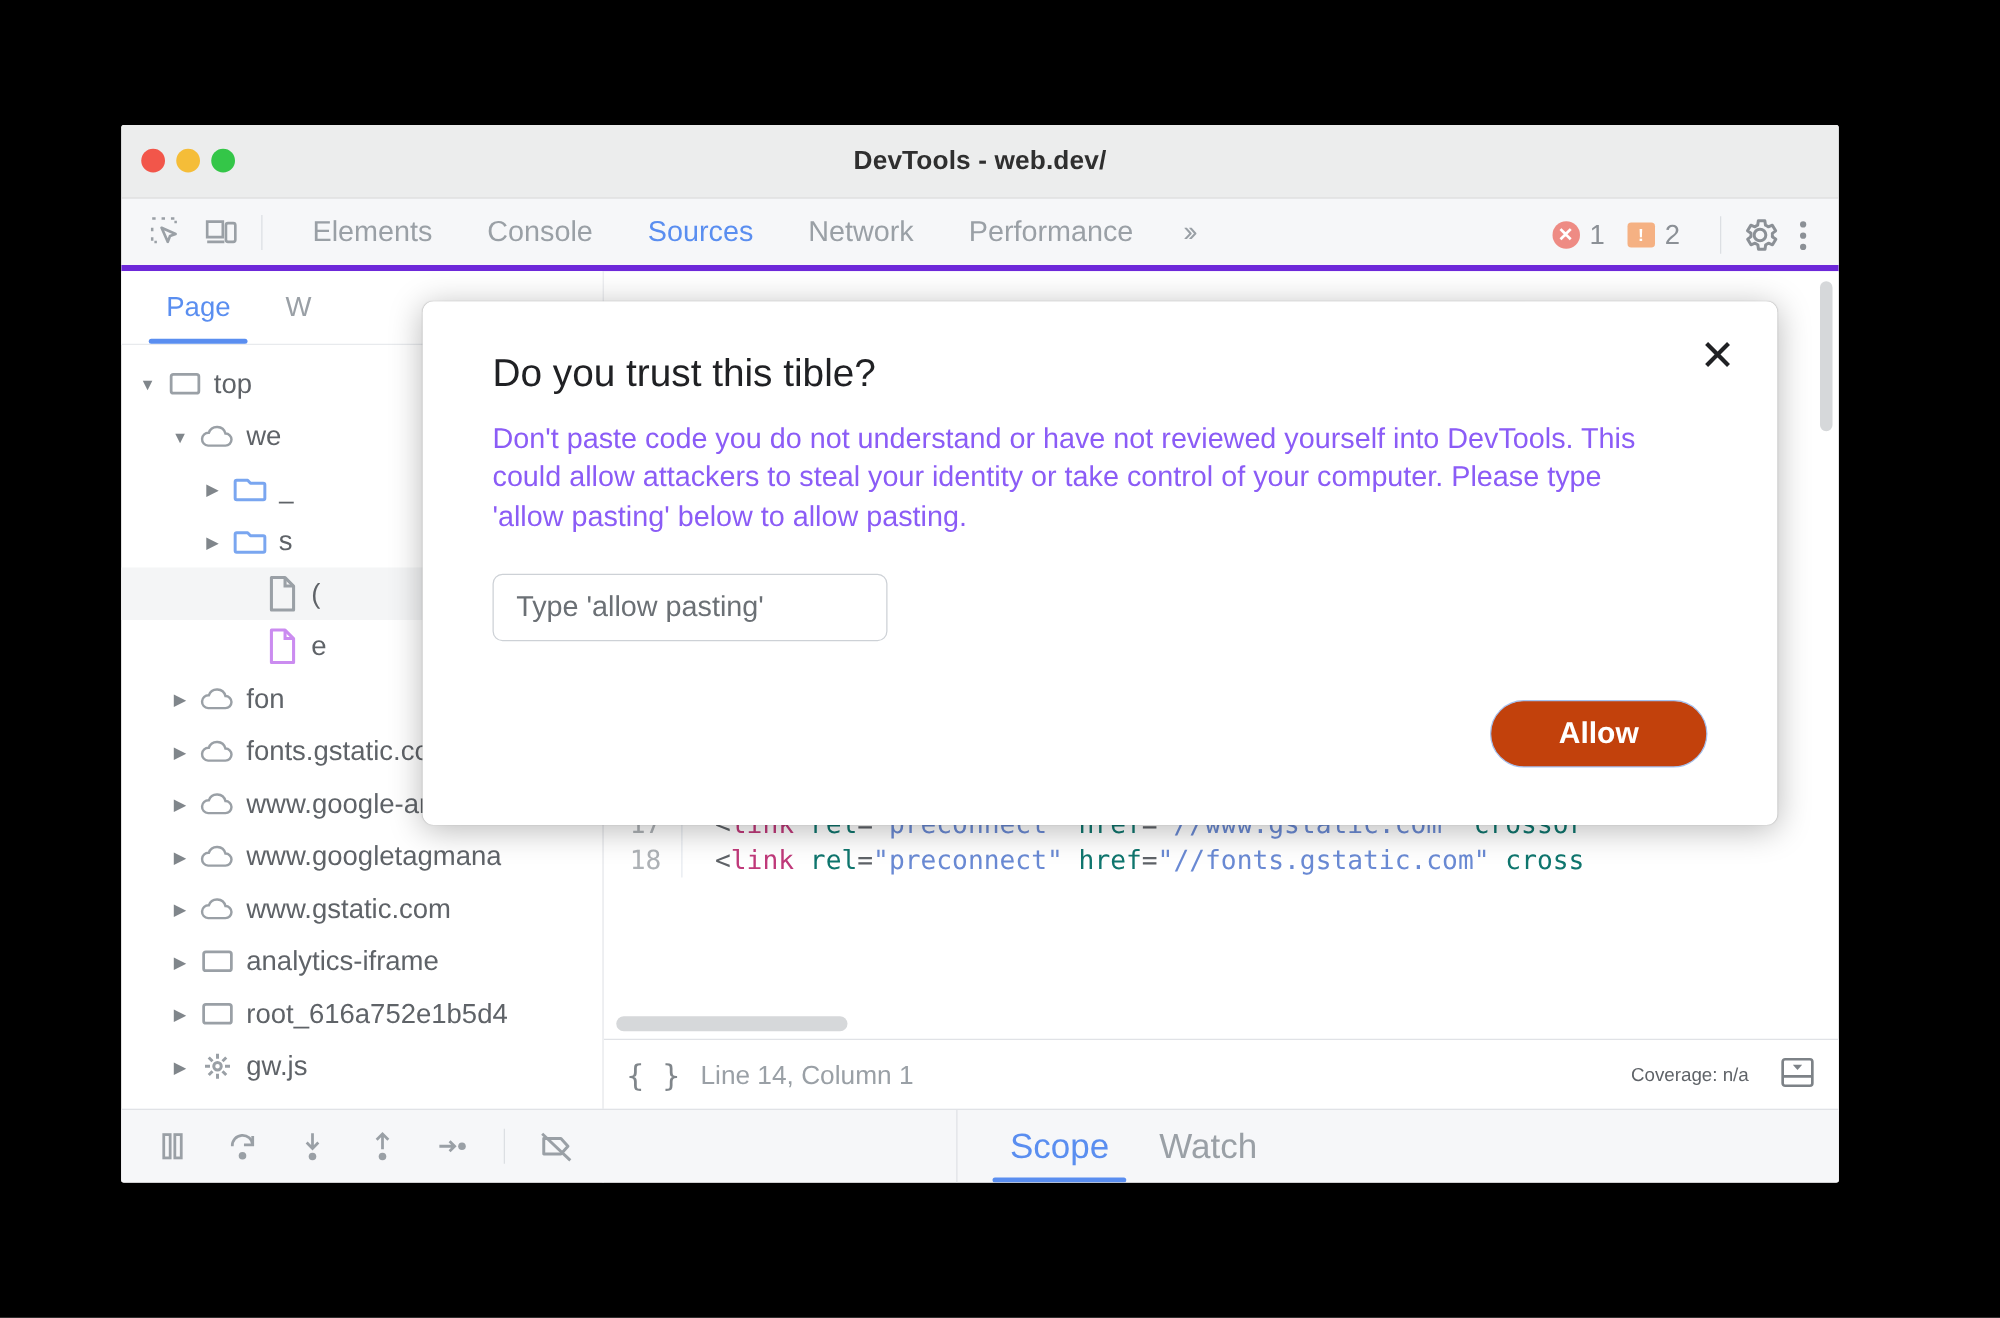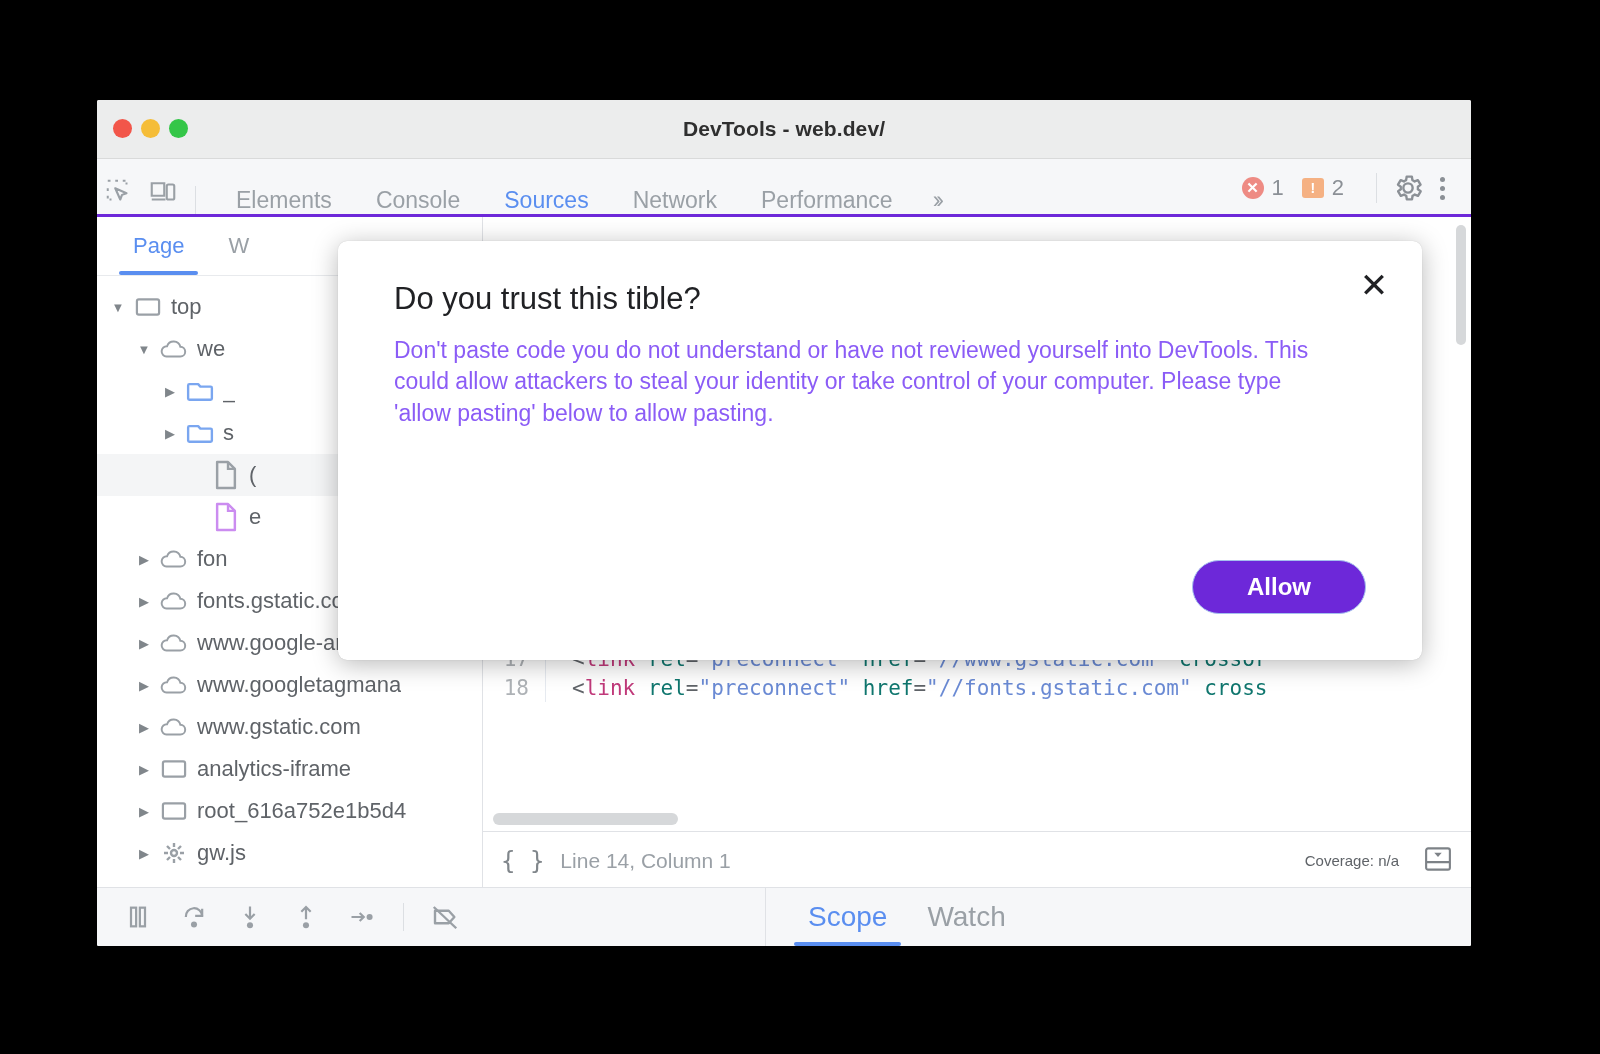--- a/index.html
+++ b/index.html
@@ -28,22 +28,22 @@
   .dot.y{background:#f5bd38;}
   .dot.g{background:#34c648;}
   .title{
     width:100%;text-align:center;font-size:21px;font-weight:bold;color:#2f2f2f;
     letter-spacing:.1px;
   }
 
   
   .tabstrip{
     position:relative;height:58px;background:#f6f7f9;
-    border-bottom:3px solid #6d28d9;display:flex;align-items:flex-end;
-    box-sizing:border-box;
+    border-bottom:5px solid #6d28d9;display:flex;align-items:center;
+    padding-left:14px;box-sizing:border-box;
   }
   .tb-icon{width:44px;height:44px;display:flex;align-items:center;justify-content:center;}
   .strip-divider{width:1px;height:28px;background:#dcdfe3;margin:0 10px;}
   .maintabs{display:flex;align-items:center;gap:0;margin-left:8px;}
   .mtab{
     font-size:23px;color:#9aa0a6;padding:0 22px;white-space:nowrap;
   }
   .mtab.sel{color:#5a8ef0;}
   .chev{font-size:23px;color:#9aa0a6;padding:0 18px;letter-spacing:-4px;}
   .right-tools{position:absolute;right:12px;top:0;height:58px;display:flex;align-items:center;}
@@ -129,21 +129,21 @@
   .dinput{
     margin-top:30px;width:316px;height:54px;border:1px solid #cdd1d6;border-radius:8px;
     font-size:23px;color:#5f6368;padding:0 18px;box-sizing:border-box;
     font-family:"Liberation Sans",sans-serif;background:#fff;outline:none;
   }
   .dinput::placeholder{color:#6b7075;}
   .dactions{position:absolute;right:56px;bottom:46px;display:flex;align-items:center;gap:24px;}
   .btn{height:54px;border-radius:27px;font-size:24px;font-weight:bold;
        display:flex;align-items:center;justify-content:center;box-sizing:border-box;}
   .btn.cancel{width:174px;background:#fff;border:1px solid #b9ccf2;color:#1a56d6;}
-  .btn.allow{width:174px;background:#6d28d9;border:1px solid #a5c0ee;color:#fff;}
+  .btn.allow{width:174px;background:#c2410c;border:1px solid #a5c0ee;color:#fff;}
 </style>
 </head>
 <body>
 
 <div class="screen">
   <div class="window">
 
     <div class="titlebar">
       <div class="traffic">
         <span class="dot r"></span>
@@ -491,19 +491,20 @@
       <div class="sidetabs">
         <div class="sdtab sel">Scope</div>
         <div class="sdtab">Watch</div>
       </div>
     </div>
 
     <div class="dialog">
       <div class="dclose">✕</div>
       <div class="dtitle">Do you trust this tible?</div>
       <p class="dbody">Don't paste code you do not understand or have not reviewed yourself into DevTools. This could allow attackers to steal your identity or take control of your computer. Please type 'allow pasting' below to allow pasting.</p>
+      <input class="dinput" type="text" placeholder="Type 'allow pasting'" style="">
       <div class="dactions">
         <div class="btn allow">Allow</div>
       </div>
     </div>
 
   </div>
 </div>
 
 </body></html>

